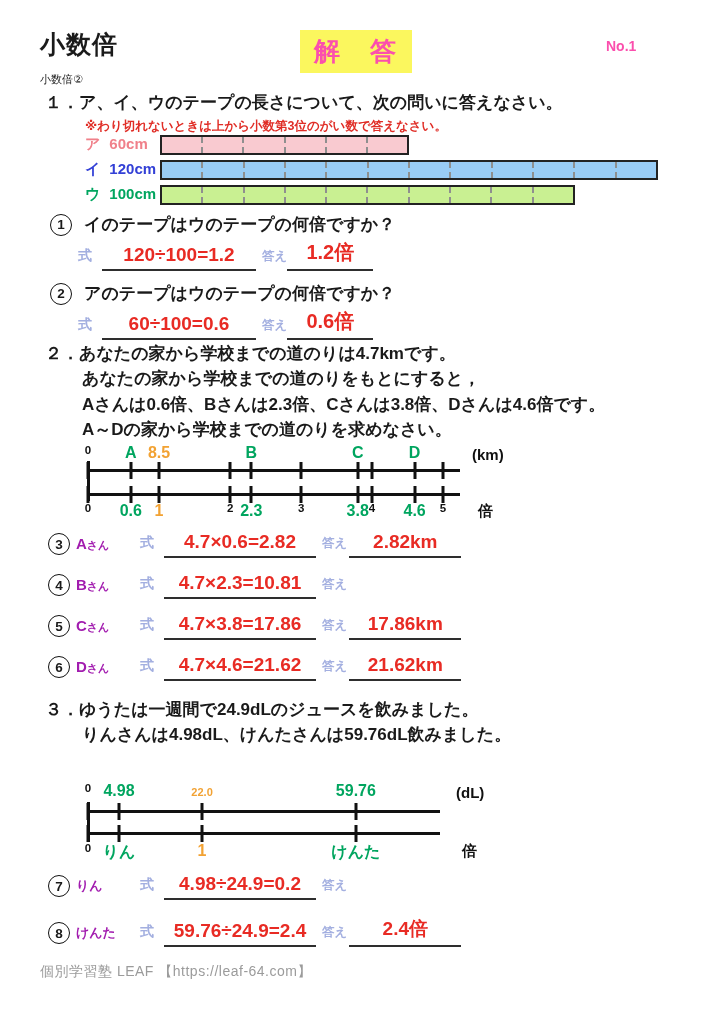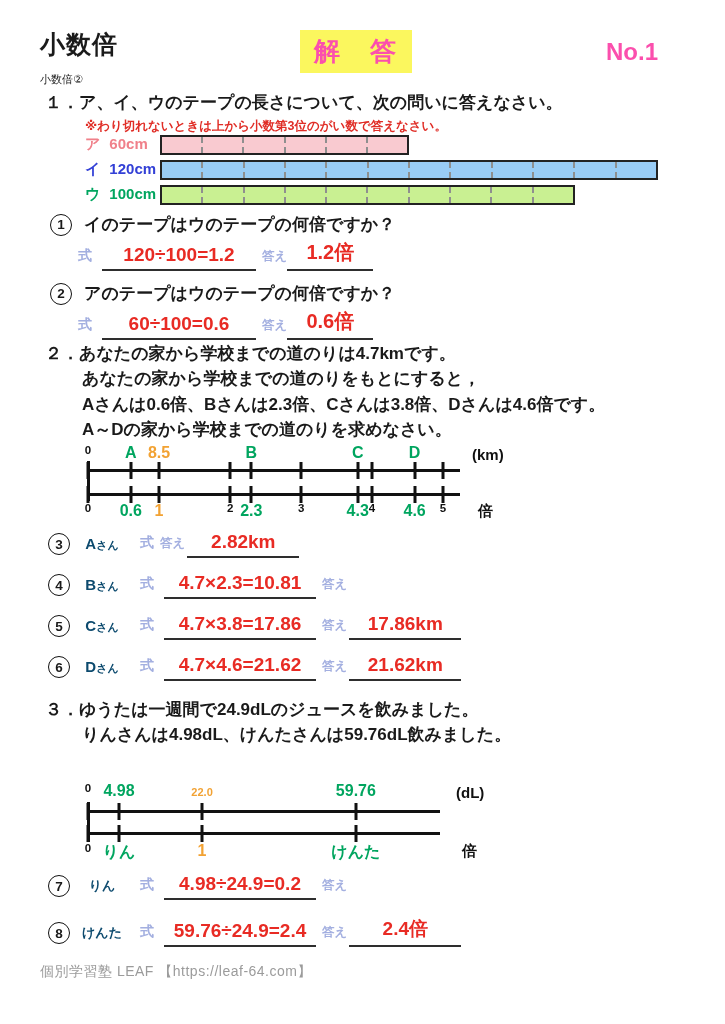--- a/index.html
+++ b/index.html
@@ -7,21 +7,21 @@
   body {
     width:725px; height:1024px; position:relative; overflow:hidden;
     font-family:"Liberation Sans","DejaVu Sans",sans-serif; color:#1a1a1a;
   }
   .abs { position:absolute; }
 
   
   .title { font-size:25px; font-weight:bold; letter-spacing:1px; }
   .badge { background:#fbf75e; color:#fb4fad; font-size:26px; font-weight:bold;
            padding:4px 14px; letter-spacing:2px; }
-  .pageno { color:#fb4fad; font-size:24px; font-weight:bold; }
+  .pageno { color:#fb4fad; font-size:14px; font-weight:bold; }
   .subtitle { font-size:11px; color:#222; }
 
   .h17 { font-size:17px; font-weight:bold; line-height:25.4px; white-space:nowrap; }
   .note { font-size:12.5px; font-weight:bold; color:#e02d26; }
 
   
   .tape-row { display:flex; align-items:center; height:25px; }
   .tape-label { width:120px; display:flex; gap:9px; padding-left:45px;
                 font-size:15px; font-weight:bold; white-space:nowrap; }
   .tape { height:20px; border:2px solid #222; display:flex; }
@@ -36,21 +36,21 @@
 
   .qrow { display:flex; align-items:center; gap:12px; }
 
   
   .arow { display:flex; align-items:flex-end; }
   .shiki { color:#a3afe0; font-size:14px; font-weight:bold; padding-bottom:6px; }
   .kotae { color:#a3afe0; font-size:12.5px; font-weight:bold; padding-bottom:6px; }
   .fbox, .abox { border-bottom:2.5px solid #2e2e2e; display:flex; justify-content:center;
           align-items:flex-end; padding-bottom:3px; color:#e82b24; font-weight:bold;
           font-size:19px; white-space:nowrap; }
-  .name { text-align:center; padding-bottom:5px; color:#0c4a6e; font-weight:bold;
+  .name { padding-bottom:5px; color:#a21caf; font-weight:bold;
           font-size:15px; white-space:nowrap; }
   .name .sfx { font-size:11px; }
   .circ.inrow { margin-bottom:3px; }
 
   
   .nl { position:absolute; }
   .nl .line { position:absolute; left:0; right:0; height:3px; background:#111; }
   .nl .tick { position:absolute; top:-7px; width:3px; height:17px; background:#111;
               transform:translateX(-50%); }
   .nl .zerobar { position:absolute; width:3px; background:#111; left:-1.5px; }
@@ -195,32 +195,33 @@
       <span class="tick" style="left:95.4%;"></span>
   </div>
   <span class="zerobar" style="top:19px; height:40px;"></span>
   <div class="abs" style="top:60px; left:0; right:0; height:20px;">
     <span class="lbl sb" style="left:0%;">0</span>
     <span class="lbl g" style="left:11.5%;">0.6</span>
     <span class="lbl o" style="left:19.1%;">1</span>
     <span class="lbl sb" style="left:38.2%;">2</span>
     <span class="lbl g" style="left:43.9%;">2.3</span>
     <span class="lbl sb" style="left:57.3%;">3</span>
-    <span class="lbl g" style="left:72.5%;">4.3</span>
+    <span class="lbl g" style="left:72.5%;">3.8</span>
     <span class="lbl sb" style="left:76.3%;">4</span>
     <span class="lbl g" style="left:87.8%;">4.6</span>
     <span class="lbl sb" style="left:95.4%;">5</span>
     <span class="unit" style="left:calc(100% + 18px); top:0px;">倍</span>
   </div>
 </div>
 
 <div class="abs arow" style="left:48px; top:531px;">
   <span class="circ inrow">3</span>
   <span class="name" style="margin-left:6px; width:52px;"><span>A</span><span class="sfx">さん</span></span>
   <span class="shiki" style="margin-left:12px;">式</span>
+  <span class="fbox" style="margin-left:10px; width:152px;">4.7×0.6=2.82</span>
   <span class="kotae" style="margin-left:6px;">答え</span>
   <span class="abox" style="margin-left:2px; width:112px;">2.82km</span>
 </div>
 <div class="abs arow" style="left:48px; top:572px;">
   <span class="circ inrow">4</span>
   <span class="name" style="margin-left:6px; width:52px;"><span>B</span><span class="sfx">さん</span></span>
   <span class="shiki" style="margin-left:12px;">式</span>
   <span class="fbox" style="margin-left:10px; width:152px;">4.7×2.3=10.81</span>
   <span class="kotae" style="margin-left:6px;">答え</span>
 </div>

